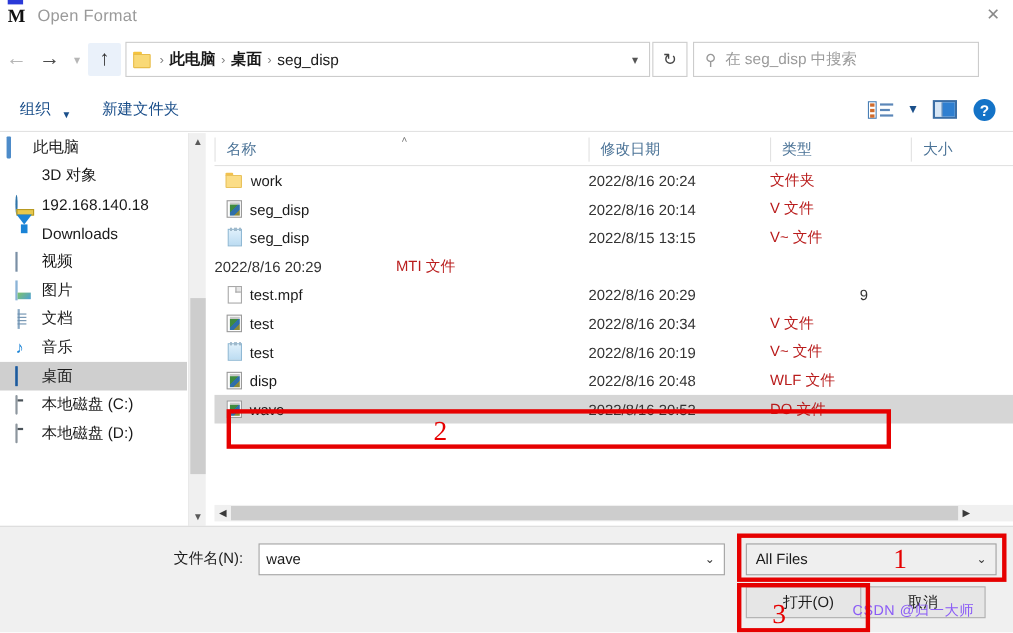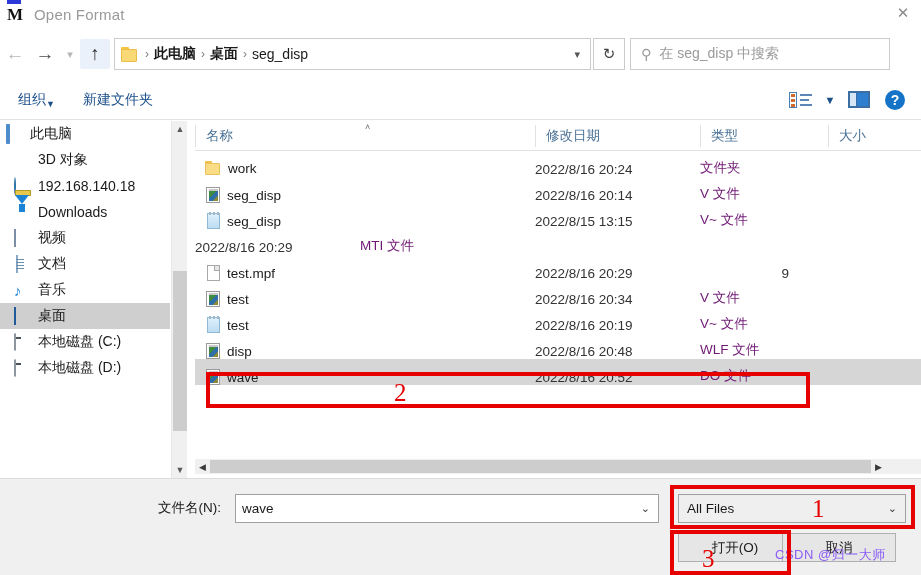--- a/index.html
+++ b/index.html
@@ -100,21 +100,21 @@
   .search-ph { font-size: 14px; color: #9b9b9b; }
 
   
   .toolbar {
     position: absolute; left: 0; top: 80px; width: 921px; height: 40px;
     background: #ffffff; display: flex; align-items: center;
     border-bottom: 1px solid #e2e2e2;
   }
   .tb-item {
     font-size: 14px; color: #1b4f8a; padding: 3px 10px; margin-left: 8px;
-    display: flex; align-items: flex-end; gap: 0; white-space: nowrap; font-family: Liberation Serif, serif;
+    display: flex; align-items: flex-end; gap: 10px; white-space: nowrap; font-family: Liberation Serif, serif;
   }
   .tb-caret { font-size: 9px; color: #1b4f8a; }
   .tb-right { margin-left: auto; display: flex; align-items: center; gap: 0; padding-right: 8px; }
   .tb-icon {
     width: 36px; height: 28px; display: flex; align-items: center; justify-content: center;
   }
   .viewlist-ico { width: 24px; height: 16px; position: relative; }
   .viewlist-ico .col1 {
     position: absolute; left: 0; top: 0; width: 8px; height: 16px;
     border: 1px solid #4a7fb5;
@@ -202,27 +202,27 @@
     height: 22px; display: flex; align-items: center;
     border-left: 1px solid #e2e2e2;
   }
   .ch:first-child { border-left: none; }
   .ch.name { width: 340px; }
   .ch.date { width: 165px; }
   .ch.type { width: 128px; }
   .ch.size { width: 93px; }
 
   .row {
-    height: 26px; display: flex; align-items: flex-end;
+    height: 26px; display: flex; align-items: center;
     font-size: 13.5px; color: #1a1a1a;
   }
   .row.sel { background: #d6d6d6; }
   .cell.name { width: 340px; display: flex; align-items: center; gap: 7px; padding-left: 10px; }
   .cell.date { width: 165px; color: #333; }
-  .cell.type { width: 128px; color: #701a75; }
+  .cell.type { width: 128px; color: #b91c1c; }
   .cell.size { width: 93px; color: #333; text-align: right; padding-right: 4px; }
 
   .fico { width: 16px; height: 17px; position: relative; flex: 0 0 auto; }
   .fico-folder .t { position:absolute;left:0;top:1px;width:7px;height:3px;background:#f2c14e;border-radius:1px 1px 0 0;}
   .fico-folder .b { position:absolute;left:0;top:3px;width:15px;height:12px;background:#fbdd86;border:1px solid #e9c25c;border-radius:1px;}
   .fico-v { width:14px;height:16px;background:#fdfdfd;border:1px solid #9a9a9a;margin-left:1px;}
   .fico-v:after{content:"";position:absolute;left:2px;top:3px;width:9px;height:10px;background:linear-gradient(135deg,#3f8b3f 0 40%,#2f6fa8 40% 70%,#8a8a3a 70% 100%);}
   .fico-v:before{content:"";position:absolute;left:2px;top:1px;width:9px;height:2px;background:#c9c9c9;}
   .fico-txt { width:13px;height:16px;background:#ffffff;border:1px solid #a8a8a8;margin-left:2px;}
   .fico-txt:after{content:"";position:absolute;right:0;top:0;width:4px;height:4px;background:#e6e6e6;border-left:1px solid #a8a8a8;border-bottom:1px solid #a8a8a8;}
@@ -380,20 +380,24 @@
     </div>
     <div class="side-item">
       <span class="side-ico"><span class="ico-dl"></span></span>
       <span>Downloads</span>
     </div>
     <div class="side-item">
       <span class="side-ico"><span class="ico-video"></span></span>
       <span>视频</span>
     </div>
     <div class="side-item">
+      <span class="side-ico"><span class="ico-pic"></span></span>
+      <span>图片</span>
+    </div>
+    <div class="side-item">
       <span class="side-ico"><span class="ico-doc"></span></span>
       <span>文档</span>
     </div>
     <div class="side-item">
       <span class="side-ico ico-music">♪</span>
       <span>音乐</span>
     </div>
     <div class="side-item sel">
       <span class="side-ico"><span class="ico-desk"></span></span>
       <span>桌面</span>

